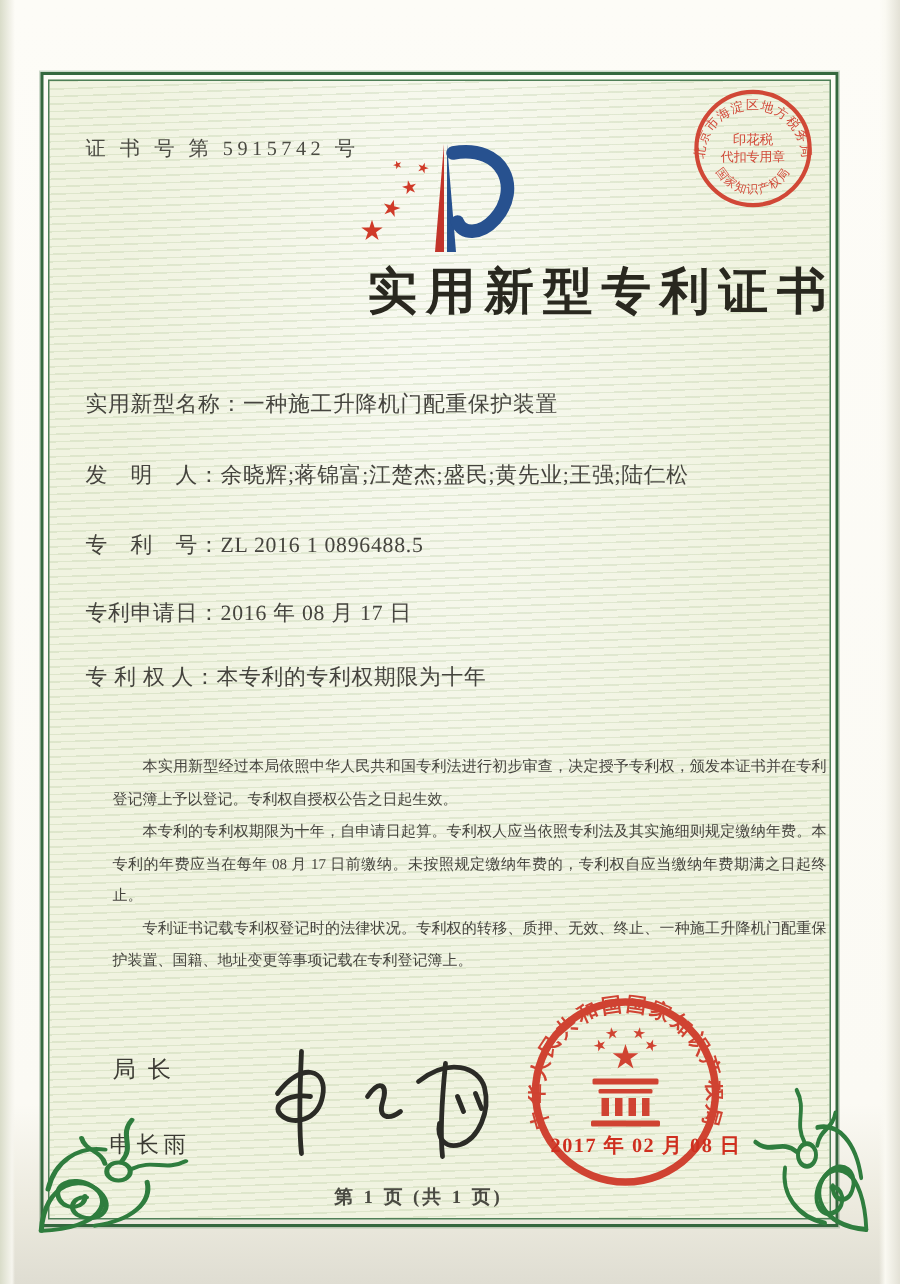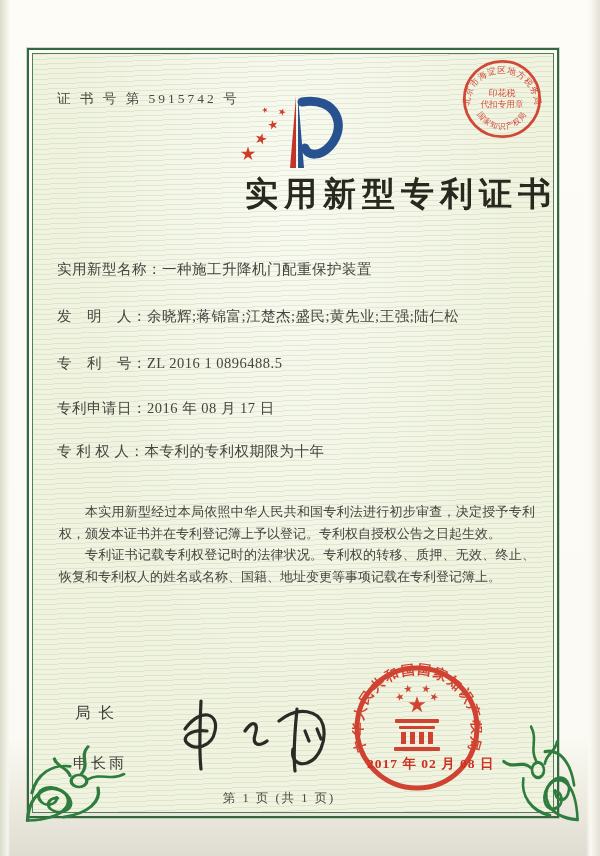--- a/index.html
+++ b/index.html
@@ -46,35 +46,35 @@
     position:absolute;left:0;top:122px;width:100%;
     text-align:right;font-size:33px;font-weight:bold;letter-spacing:6px;
     color:#29281f;
   }
   .field{
     position:absolute;left:28px;width:480px;
     font-size:14.5px;color:#45443e;letter-spacing:.5px;white-space:nowrap;
   }
   .f0{top:210px}.f1{top:257px}.f2{top:304px}.f3{top:349px}.f4{top:392px}.f5{top:435px}
   .paras{
-    position:absolute;left:30px;top:451px;width:476px;
-    font-size:13px;line-height:21.5px;color:#45443e;text-align:justify;
+    position:absolute;left:46px;top:451px;width:476px;
+    font-size:10px;line-height:21.5px;color:#45443e;text-align:justify;
   }
   .paras p{margin:0;text-indent:2em;}
   .director-label{position:absolute;left:46px;top:653px;font-size:15.5px;letter-spacing:8px;color:#3c3b34;}
   .director-name{position:absolute;left:44px;top:704px;font-size:15px;letter-spacing:3px;color:#3c3b34;}
   .signature{position:absolute;left:138px;top:645px;width:175px;height:88px;}
   .seal-main{position:absolute;left:323px;top:613px;width:130px;height:130px;opacity:.95;}
   .seal-date{
     position:absolute;left:338px;top:705px;
     font-size:13.5px;font-weight:bold;letter-spacing:1px;color:#cf2f1f;
   }
   .page-footer{
     position:absolute;left:0;top:740px;width:100%;padding-right:28px;box-sizing:border-box;
-    text-align:center;font-size:12.5px;letter-spacing:2px;color:#4a4a42;
+    text-align:center;font-size:12.5px;letter-spacing:2px;color:#4a4a42;font-weight:bold;
   }
   .ornament-bl{position:absolute;left:-6px;top:688px;width:112px;height:86px;}
   .ornament-br{position:absolute;left:466px;top:666px;width:86px;height:108px;}
   svg text{font-family:"Liberation Serif","DejaVu Serif",serif;}
 </style>
 </head>
 <body>
 
 <div class="scan">
   <div class="scan-left-edge"></div>
@@ -129,21 +129,22 @@
     <div class="title">实用新型专利证书</div>
 
     <div class="field f0"><span>实用新型名称：</span><span>一种施工升降机门配重保护装置</span></div>
     <div class="field f1"><span>发　明　人：</span><span>余晓辉;蒋锦富;江楚杰;盛民;黄先业;王强;陆仁松</span></div>
     <div class="field f2"><span>专　利　号：</span><span>ZL 2016 1 0896488.5</span></div>
     <div class="field f3"><span>专利申请日：</span><span>2016 年 08 月 17 日</span></div>
     <div class="field f4"><span>专 利 权 人：</span><span>本专利的专利权期限为十年</span></div>
 
     <div class="paras">
       <p>本实用新型经过本局依照中华人民共和国专利法进行初步审查，决定授予专利权，颁发本证书并在专利登记簿上予以登记。专利权自授权公告之日起生效。</p>
-      <p>专利证书记载专利权登记时的法律状况。专利权的转移、质押、无效、终止、恢复和专利权人的姓名或名称、国籍、地址变更等事项记载在专利登记簿上。</p>
+      <p>本专利的专利权期限为十年，自申请日起算。专利权人应当依照专利法及其实施细则规定缴纳年费。本专利的年费应当在每年 08 月 17 日前缴纳。未按照规定缴纳年费的，专利权自应当缴纳年费期满之日起终止。</p>
+      <p>专利证书记载专利权登记时的法律状况。专利权的转移、质押、无效、终止、一种施工升降机门配重保护装置、国籍、地址变更等事项记载在专利登记簿上。</p>
     </div>
 
     <div class="director-label">局长</div>
     <div class="director-name">申长雨</div>
 
     <svg class="signature" viewBox="0 0 175 88">
       <g fill="none" stroke="#2b2b26" stroke-width="3.2" stroke-linecap="round" stroke-linejoin="round">
         <path d="M 18,34 C 34,12 52,18 48,36 C 45,52 28,56 20,48 C 14,42 24,34 40,36"></path>
         <path d="M 34,6 C 33,28 32,56 34,74"></path>
         <path d="M 78,36 C 86,24 92,28 88,40 C 85,50 92,52 100,46"></path>

